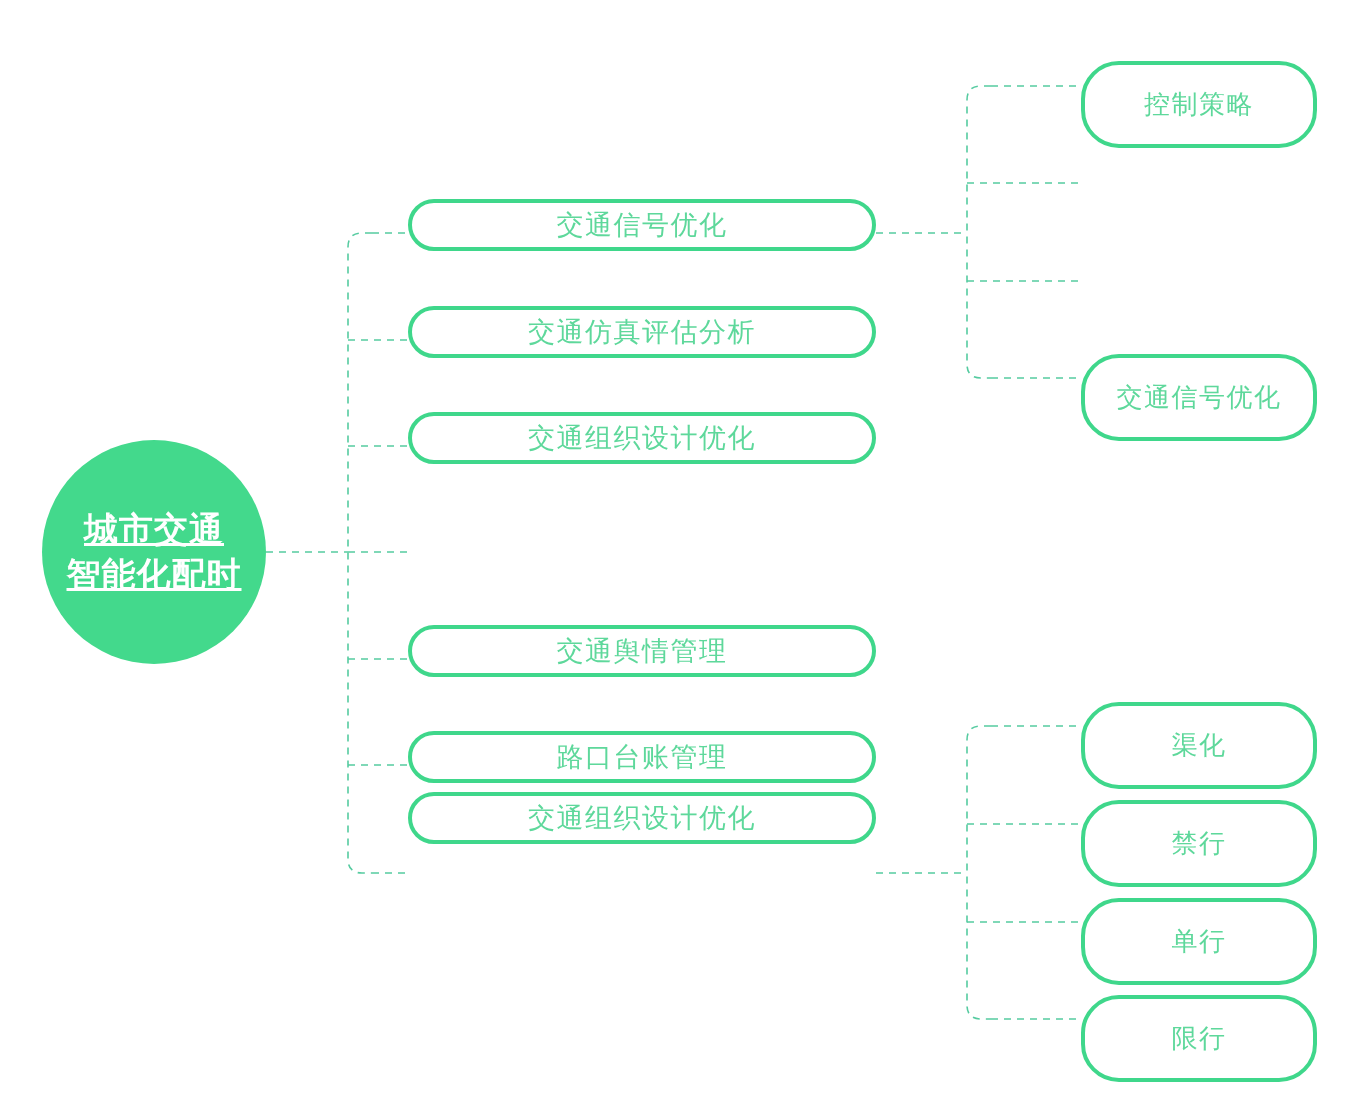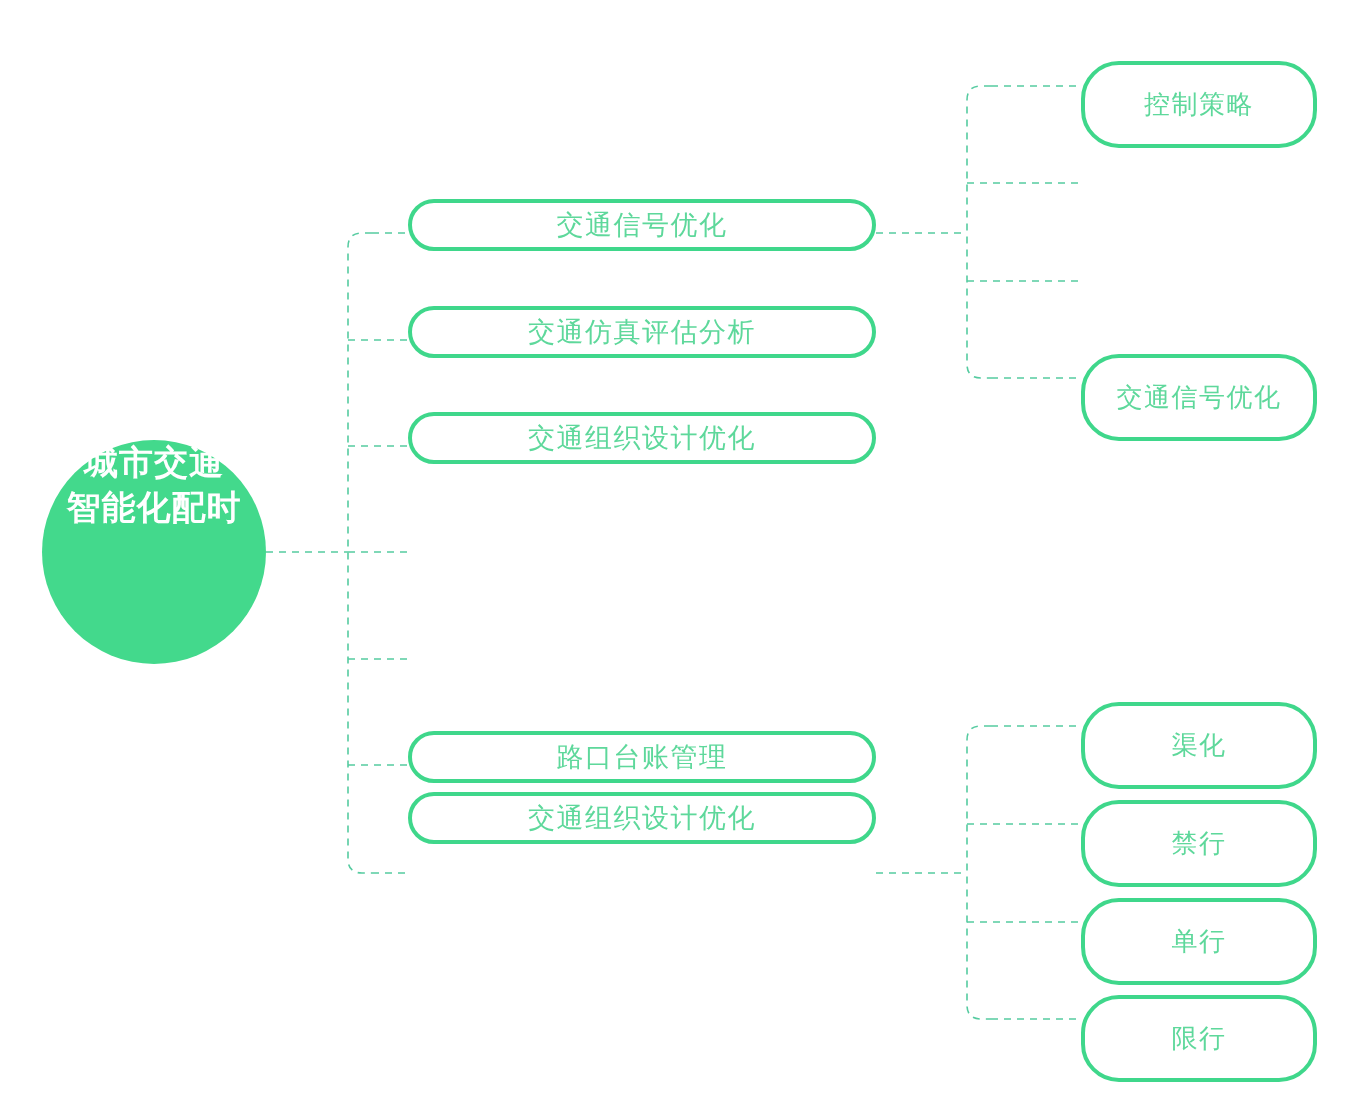--- a/index.html
+++ b/index.html
@@ -31,27 +31,29 @@
     position: absolute;
     left: 42px;
     top: 440px;
     width: 224px;
     height: 224px;
     border-radius: 50%;
     background: #43D98C;
     display: flex;
     flex-direction: column;
     align-items: center;
+    justify-content: center;
     color: #ffffff;
     font-size: 34px;
     font-weight: bold;
     line-height: 1.32;
     letter-spacing: 1px;
     text-align: center;
     z-index: 3;
+    text-decoration: underline;
   }
   .root-line {
     display: block;
     white-space: nowrap;
   }
 
   
   .pill {
     position: absolute;
     box-sizing: border-box;
@@ -119,20 +121,21 @@
   </svg>
 
   <div class="root-node">
     <span class="root-line">城市交通</span>
     <span class="root-line">智能化配时</span>
   </div>
 
   <div class="pill pill-mid" style="top:199px">交通信号优化</div>
   <div class="pill pill-mid" style="top:306px">交通仿真评估分析</div>
   <div class="pill pill-mid" style="top:412px">交通组织设计优化</div>
+  <div class="pill pill-mid" style="top:625px">交通舆情管理</div>
   <div class="pill pill-mid" style="top:731px">路口台账管理</div>
   <div class="pill pill-mid" style="top:792px">交通组织设计优化</div>
 
   <div class="pill pill-leaf" style="top:48px">控制策略</div>
   <div class="pill pill-leaf" style="top:341px">交通信号优化</div>
 
   <div class="pill pill-leaf" style="top:689px">渠化</div>
   <div class="pill pill-leaf" style="top:787px">禁行</div>
   <div class="pill pill-leaf" style="top:885px">单行</div>
   <div class="pill pill-leaf" style="top:982px">限行</div>

